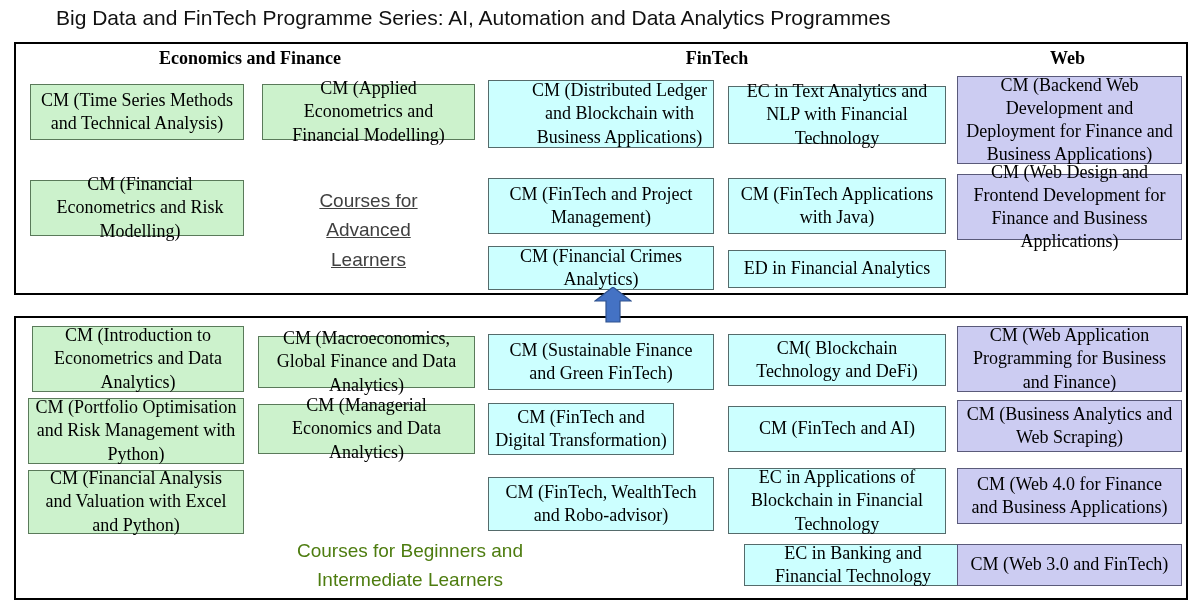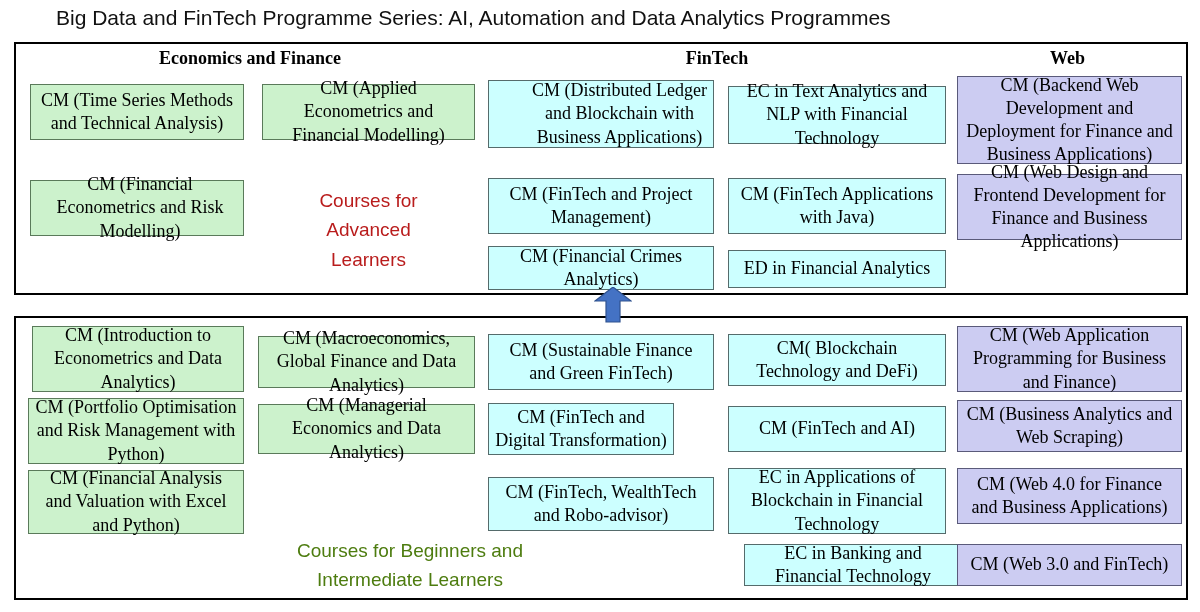--- a/index.html
+++ b/index.html
@@ -40,21 +40,21 @@
   .cyan{background:#ccffff;border-color:#556b6b;}
   .purple{background:#ccccf2;border-color:#5a5a7a;}
   .biglabel{
     position:absolute;
     font-family:"Liberation Sans", sans-serif;
     font-size:19px;
     text-align:center;
     white-space:pre-line;
     line-height:1.55;
   }
-  .blue-label{color:#b91c1c;}
+  .blue-label{color:#404040;text-decoration:underline;}
   .arrow-wrap{position:absolute;z-index:5;}
 </style>
 </head>
 <body>
 
 <div id="canvas">
 
   <div class="page-title">Big Data and FinTech Programme Series: AI, Automation and Data Analytics Programmes</div>
 
   <div class="panel" style="left:14px;top:42px;width:1174px;height:253px;"></div>

